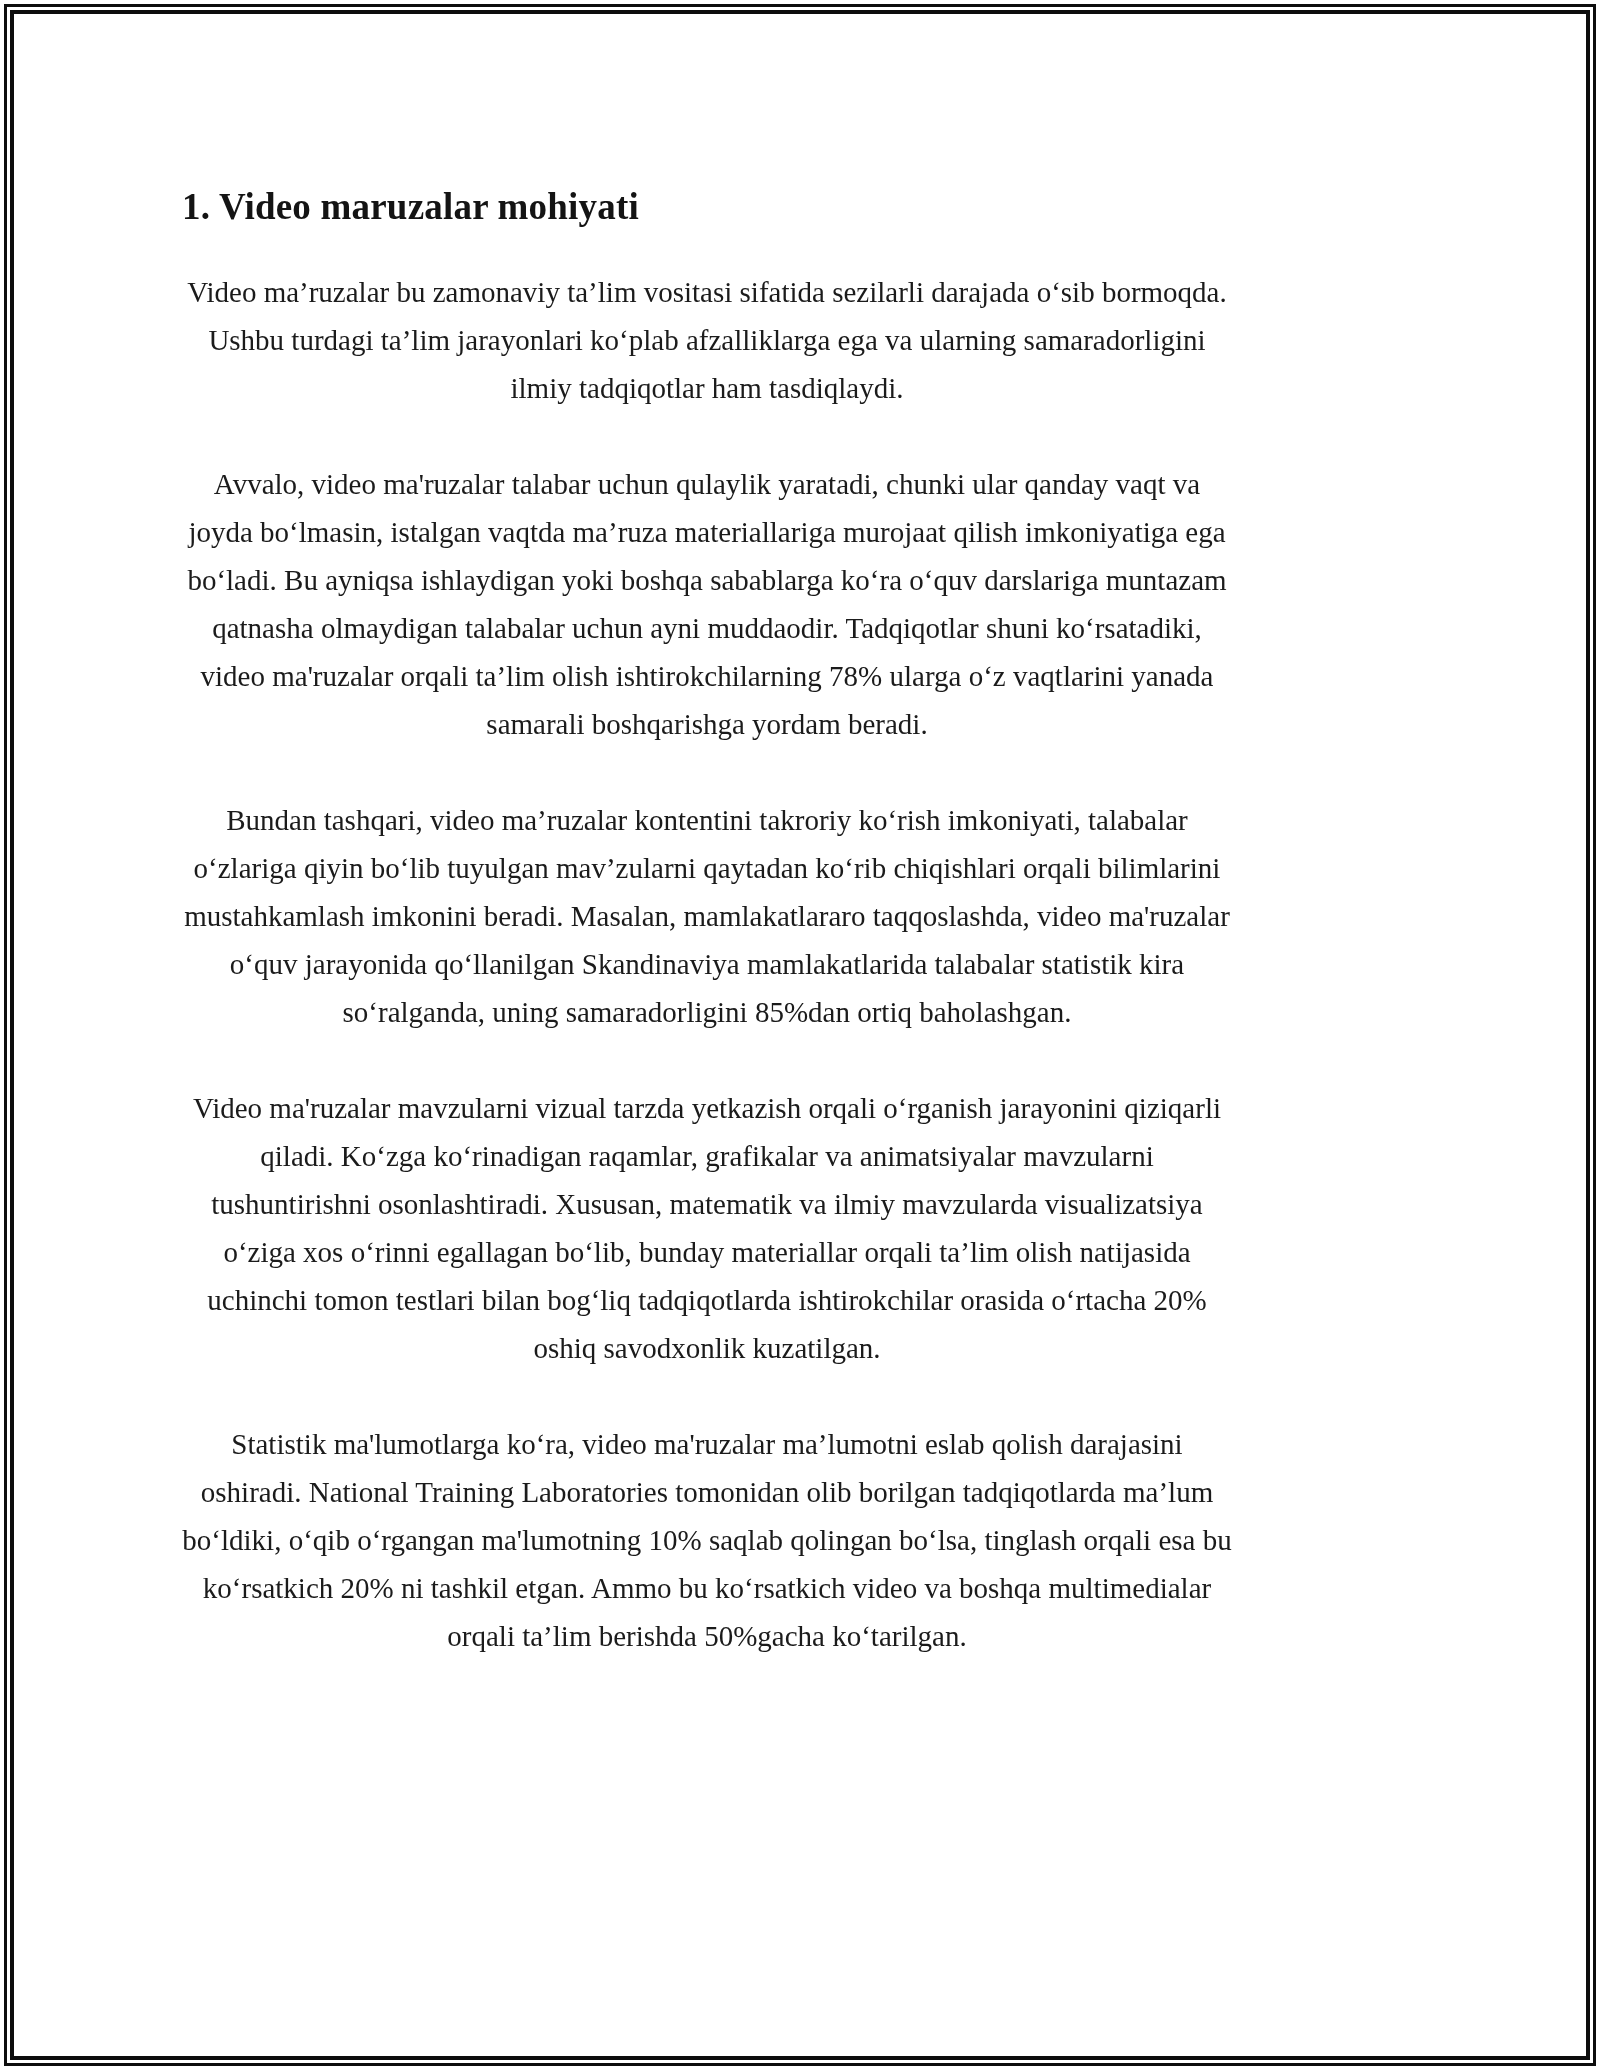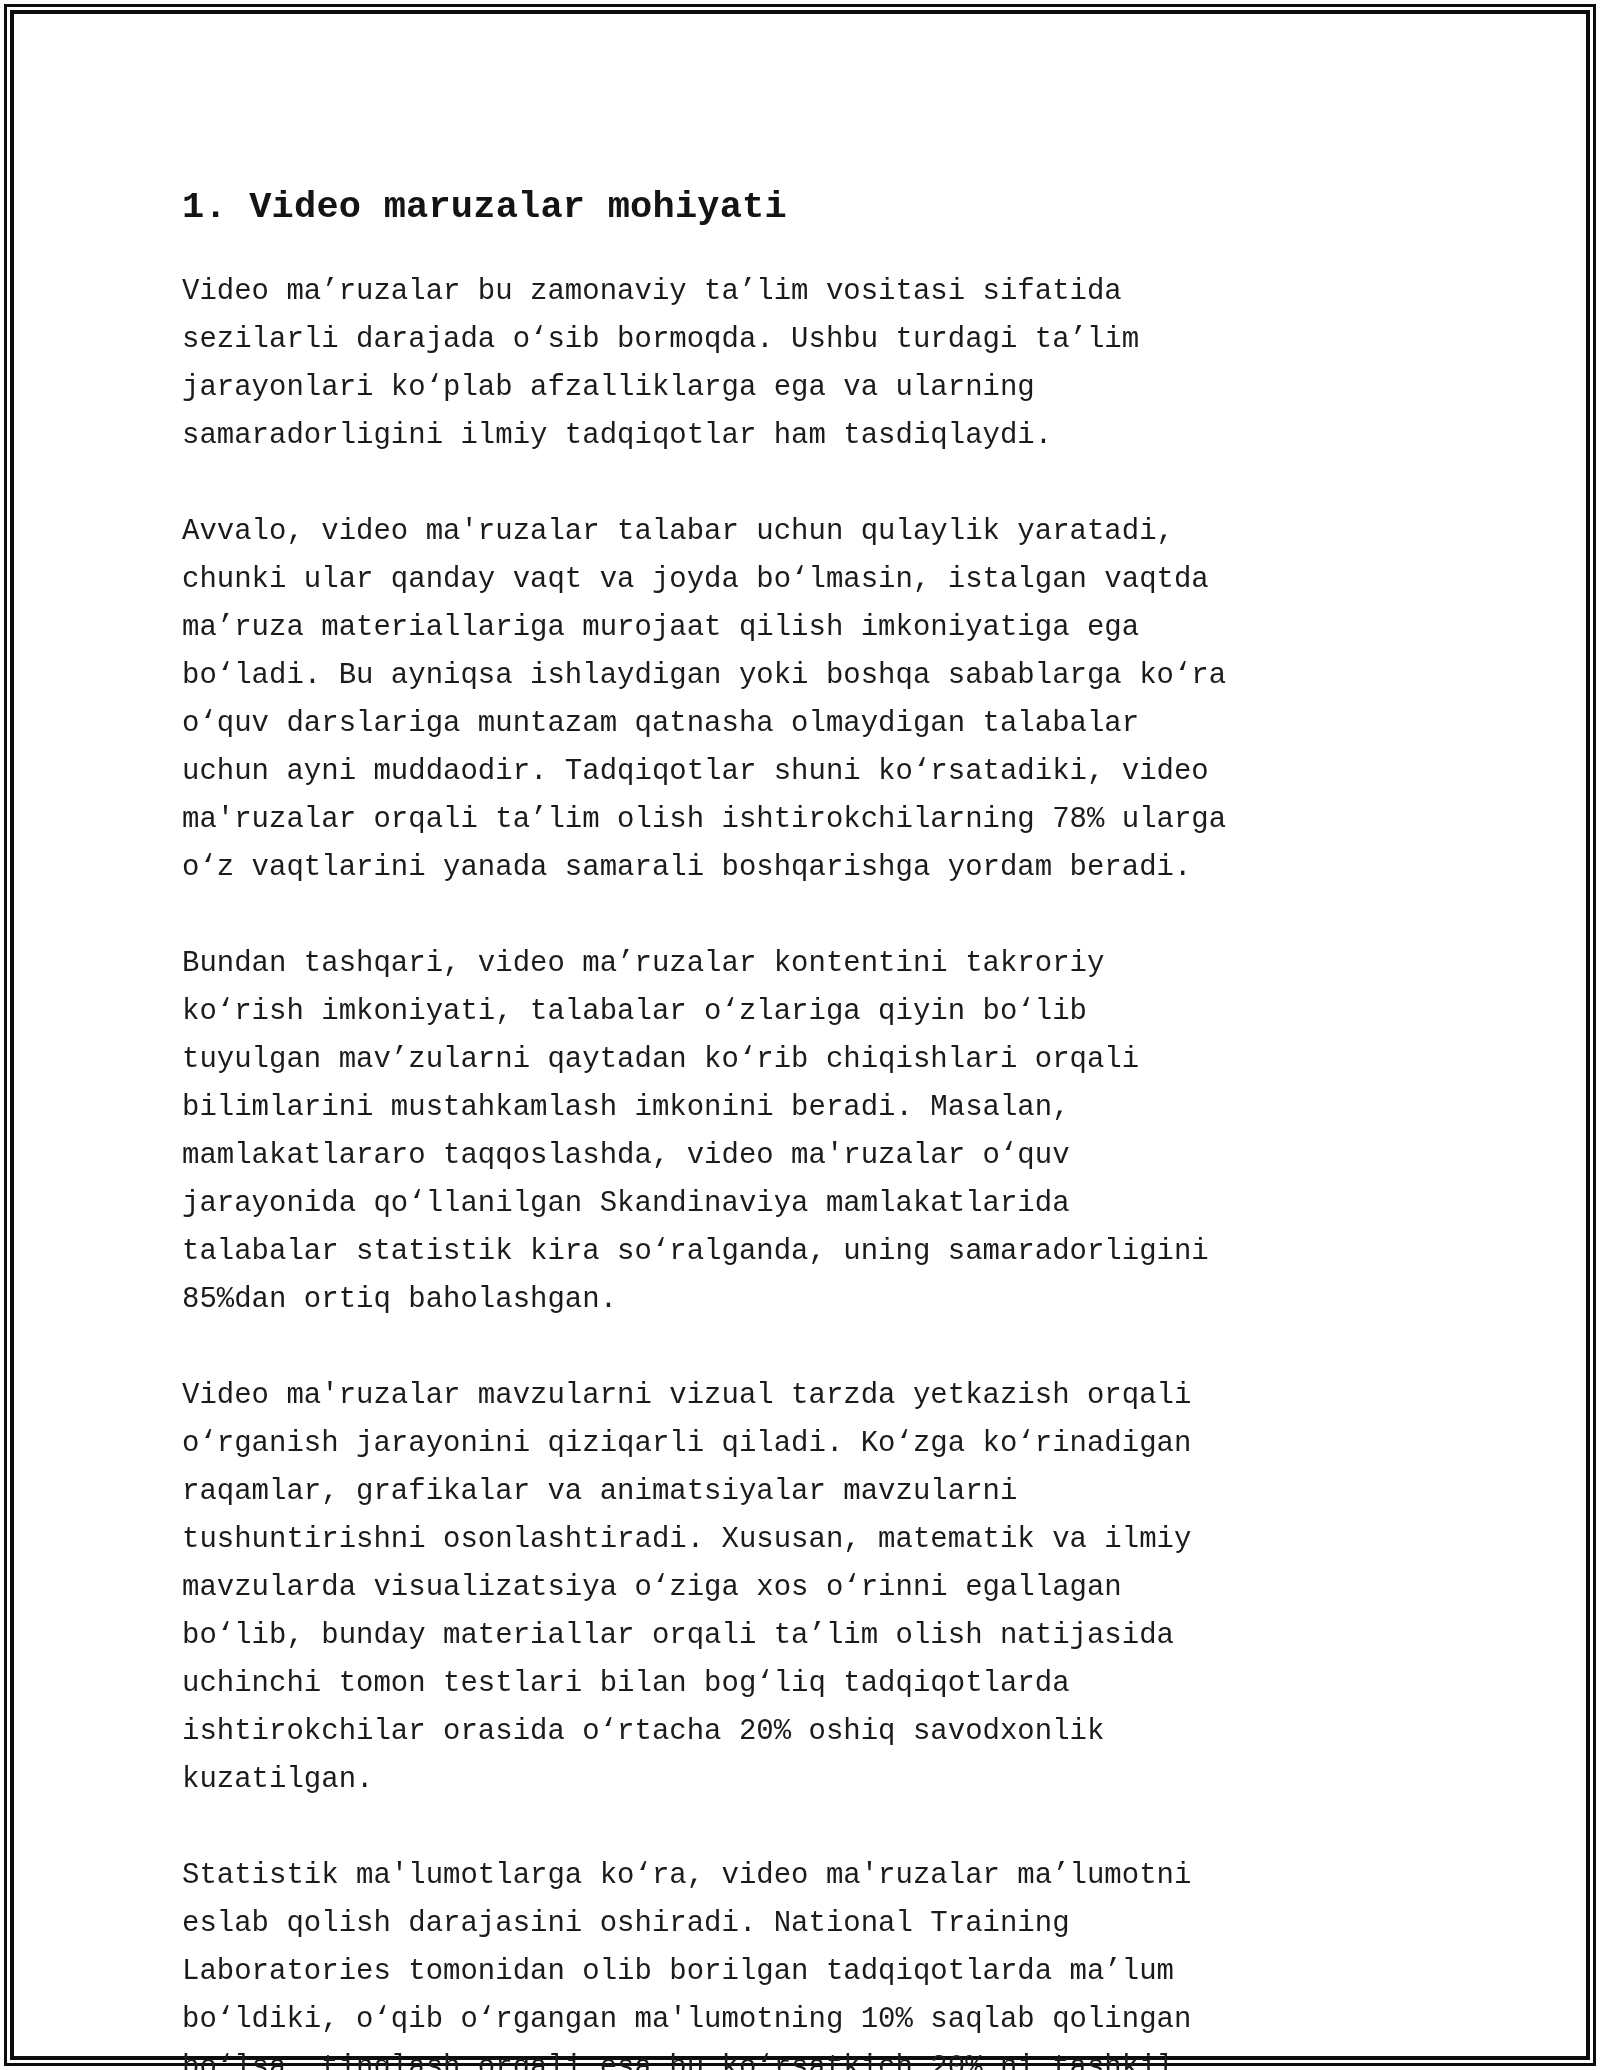--- a/index.html
+++ b/index.html
@@ -24,36 +24,35 @@
     position: absolute;
     inset: 3px;
     border: 4px solid #0d0d0d;
     background: #ffffff;
   }
   .content {
     box-sizing: border-box;
     padding: 170px 0 0 168px;
     width: 100%;
     height: 100%;
-    font-family: Liberation Mono, monospace;
   }
   .doc-title {
     font-size: 37px;
     line-height: 46px;
     font-weight: bold;
     margin: 0 0 38px 0;
     color: #141414;
     letter-spacing: 0.2px;
   }
   .doc-paragraph {
     font-size: 29px;
     line-height: 48px;
     margin: 0 0 48px 0;
     width: 1050px;
-    text-align: left;
+    text-align: center;
     color: #1b1b1b;
   }
 </style>
 </head>
 <body>
 
 <div class="frame-outer">
   <div class="frame-inner">
     <div class="content">
       <h1 class="doc-title">1. Video maruzalar mohiyati</h1>

